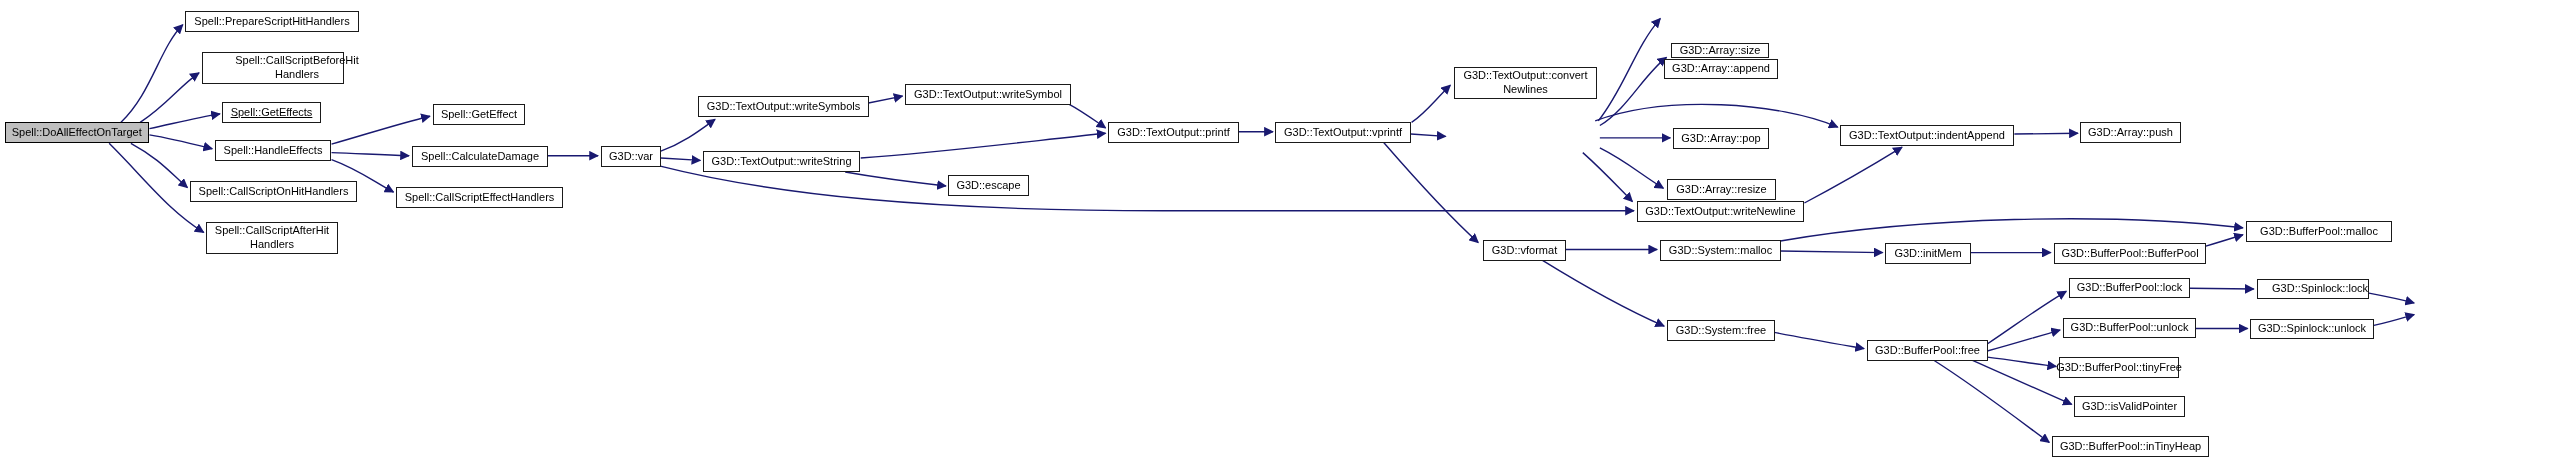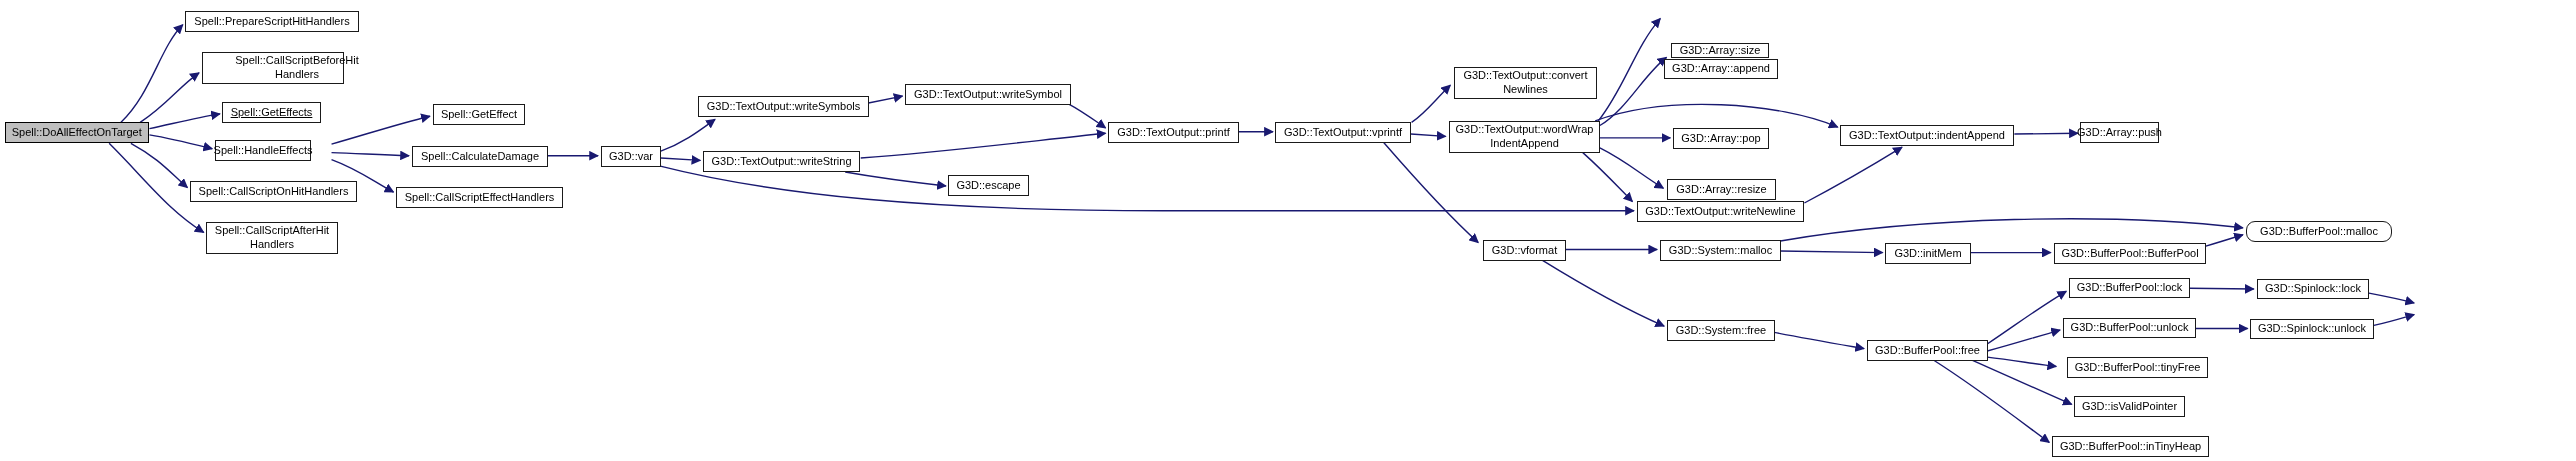--- a/index.html
+++ b/index.html
@@ -68,54 +68,52 @@
     <path class="edge" marker-end="url(#arrow)" d="M2564,461 C2596,465 2622,469 2653,473"></path>
     <path class="edge" marker-end="url(#arrow)" d="M2545,465 C2590,485 2632,504 2673,522"></path>
     <path class="edge" marker-end="url(#arrow)" d="M2495,465 C2550,500 2602,540 2644,571"></path>
   </svg>
 
   <div class="node root" style="left:4.7px;top:122px;width:144px;height:21px;"><span>Spell::DoAllEffectOnTarget</span></div>
   <div class="node" style="left:185px;top:11px;width:174px;height:21px;"><span>Spell::PrepareScriptHitHandlers</span></div>
   <div class="node" style="left:202px;top:52px;width:142px;height:32px;padding-left:48px;"><span>Spell::CallScriptBeforeHit
 Handlers</span></div>
   <div class="node" style="left:222px;top:102px;width:99px;height:21px;text-decoration:underline;"><span>Spell::GetEffects</span></div>
-  <div class="node" style="left:215px;top:140px;width:96px;height:21px;"><span>Spell::HandleEffects</span></div>
+  <div class="node" style="left:215px;top:140px;width:116px;height:21px;"><span>Spell::HandleEffects</span></div>
   <div class="node" style="left:190px;top:181px;width:167px;height:21px;"><span>Spell::CallScriptOnHitHandlers</span></div>
   <div class="node" style="left:206px;top:222px;width:132px;height:32px;"><span>Spell::CallScriptAfterHit
 Handlers</span></div>
   <div class="node" style="left:433px;top:104px;width:92px;height:21px;"><span>Spell::GetEffect</span></div>
   <div class="node" style="left:412px;top:146px;width:136px;height:21px;"><span>Spell::CalculateDamage</span></div>
   <div class="node" style="left:396px;top:187px;width:167px;height:21px;"><span>Spell::CallScriptEffectHandlers</span></div>
   <div class="node" style="left:601px;top:146px;width:60px;height:21px;"><span>G3D::var</span></div>
   <div class="node" style="left:698px;top:96px;width:171px;height:21px;"><span>G3D::TextOutput::writeSymbols</span></div>
   <div class="node" style="left:905px;top:84px;width:166px;height:21px;"><span>G3D::TextOutput::writeSymbol</span></div>
   <div class="node" style="left:703px;top:151px;width:157px;height:21px;"><span>G3D::TextOutput::writeString</span></div>
   <div class="node" style="left:948px;top:175px;width:81px;height:21px;"><span>G3D::escape</span></div>
   <div class="node" style="left:1108px;top:122px;width:131px;height:21px;"><span>G3D::TextOutput::printf</span></div>
   <div class="node" style="left:1275px;top:122px;width:136px;height:21px;"><span>G3D::TextOutput::vprintf</span></div>
   <div class="node" style="left:1454px;top:67px;width:143px;height:32px;"><span>G3D::TextOutput::convert
 Newlines</span></div>
-  <div class="node" style="left:1449px;top:121px;width:151px;height:32px;"><span>G3D::TextOutput::wordWrap
-IndentAppend</span></div>
   <div class="node" style="left:1664px;top:14px;width:114px;height:20px;margin-top:45px;"><span>G3D::Array::append</span></div>
   <div class="node" style="left:1671px;top:43px;width:98px;height:15px;"><span>G3D::Array::size</span></div>
   <div class="node" style="left:1673px;top:128px;width:96px;height:21px;"><span>G3D::Array::pop</span></div>
   <div class="node" style="left:1667px;top:179px;width:109px;height:21px;"><span>G3D::Array::resize</span></div>
   <div class="node" style="left:1840px;top:125px;width:174px;height:21px;"><span>G3D::TextOutput::indentAppend</span></div>
-  <div class="node" style="left:2080px;top:122px;width:79px;height:21px;"><span>G3D::Array::push</span></div>
+  <div class="node" style="left:2080px;top:122px;width:101px;height:21px;"><span>G3D::Array::push</span></div>
   <div class="node" style="left:1637px;top:201px;width:167px;height:21px;"><span>G3D::TextOutput::writeNewline</span></div>
   <div class="node" style="left:1483px;top:240px;width:83px;height:21px;"><span>G3D::vformat</span></div>
   <div class="node" style="left:1660px;top:240px;width:121px;height:21px;"><span>G3D::System::malloc</span></div>
   <div class="node" style="left:1885px;top:243px;width:86px;height:21px;"><span>G3D::initMem</span></div>
   <div class="node" style="left:2054px;top:243px;width:152px;height:21px;"><span>G3D::BufferPool::BufferPool</span></div>
-  <div class="node" style="left:2246px;top:221px;width:146px;height:21px;border-radius:9px;"><span>G3D::BufferPool::malloc</span></div>
+  <div class="node" style="left:2246px;top:221px;width:146px;height:21px;"><span>G3D::BufferPool::malloc</span></div>
   <div class="node" style="left:1667px;top:320px;width:108px;height:21px;"><span>G3D::System::free</span></div>
   <div class="node" style="left:1867px;top:340px;width:121px;height:21px;"><span>G3D::BufferPool::free</span></div>
   <div class="node" style="left:2069px;top:278px;width:121px;height:20px;"><span>G3D::BufferPool::lock</span></div>
-  <div class="node" style="left:2257px;top:279px;width:112px;height:20px;"><span>G3D::Spinlock::lock</span></div>
+  <div class="node" style="left:2257px;top:279px;width:112px;height:20px;justify-content:flex-end;"><span>G3D::Spinlock::lock</span></div>
   <div class="node" style="left:2063px;top:318px;width:133px;height:20px;"><span>G3D::BufferPool::unlock</span></div>
   <div class="node" style="left:2250px;top:319px;width:124px;height:20px;"><span>G3D::Spinlock::unlock</span></div>
-  <div class="node" style="left:2059px;top:357px;width:141px;height:21px;margin-left:8px;"><span>G3D::BufferPool::tinyFree</span></div>
+  <div class="node" style="left:2059px;top:357px;width:120px;height:21px;"><span>G3D::BufferPool::tinyFree</span></div>
   <div class="node" style="left:2074px;top:396px;width:111px;height:21px;"><span>G3D::isValidPointer</span></div>
   <div class="node" style="left:2052px;top:436px;width:157px;height:21px;"><span>G3D::BufferPool::inTinyHeap</span></div>
 
 </div>
 
 
 </body></html>

